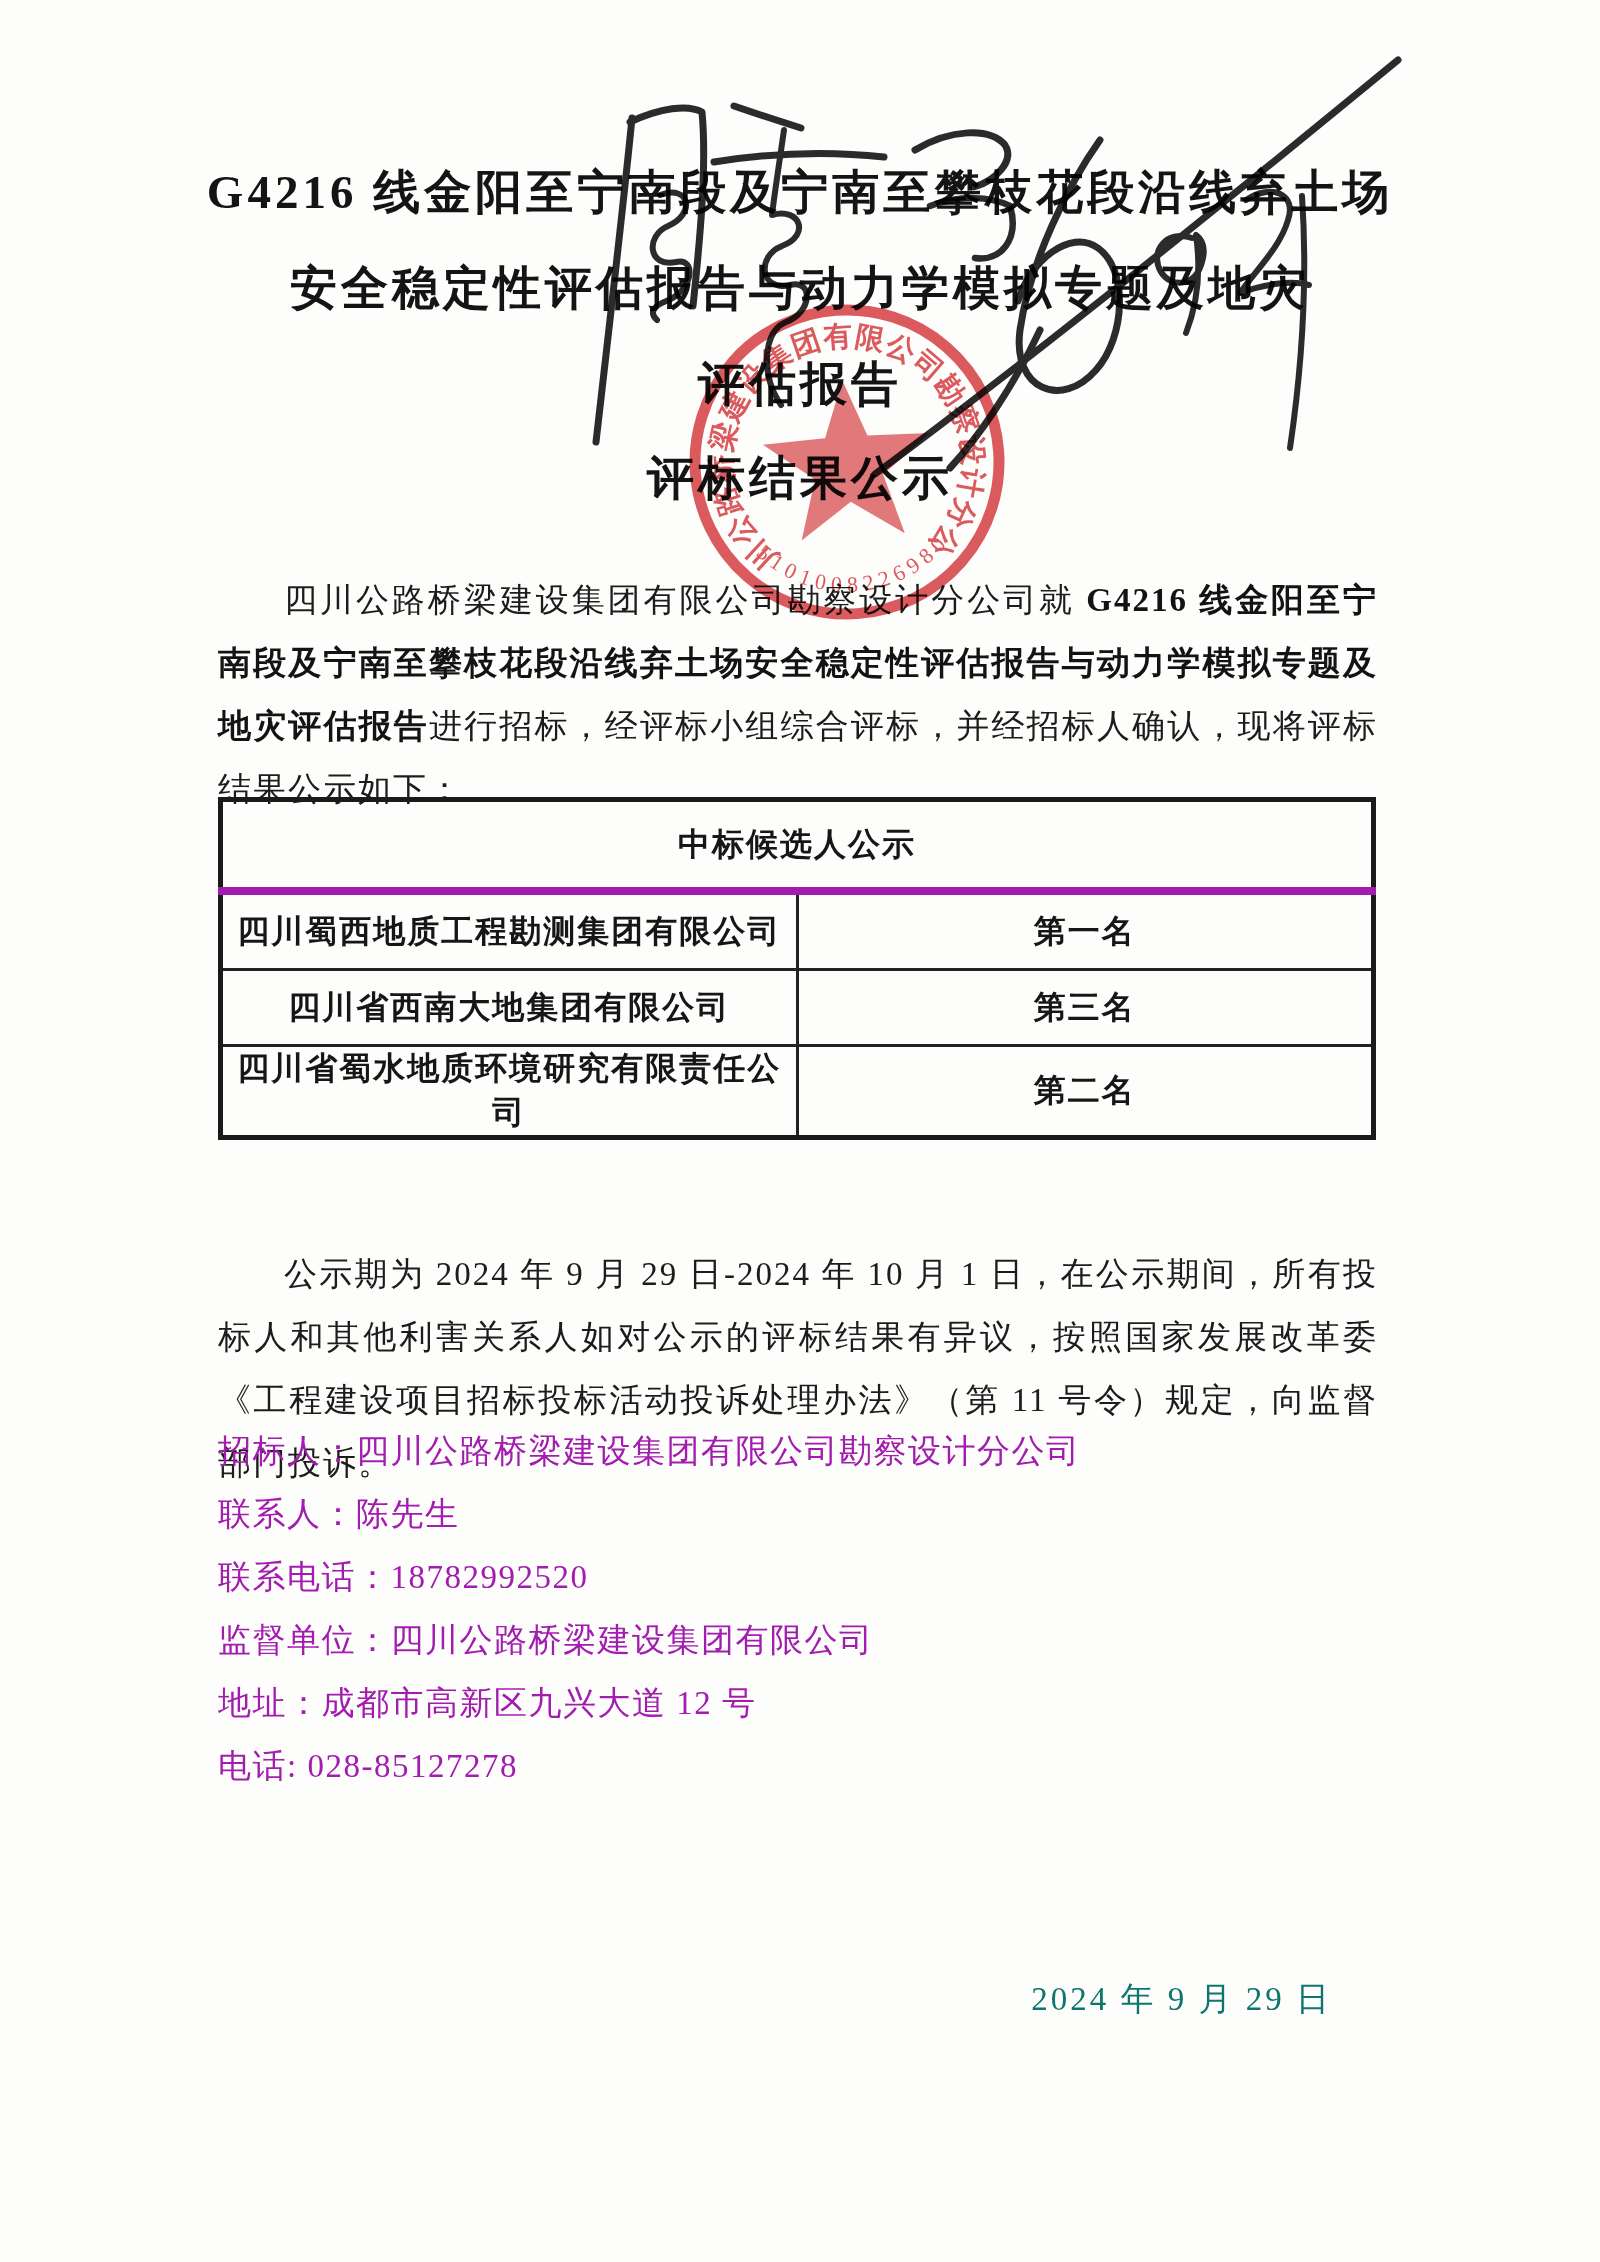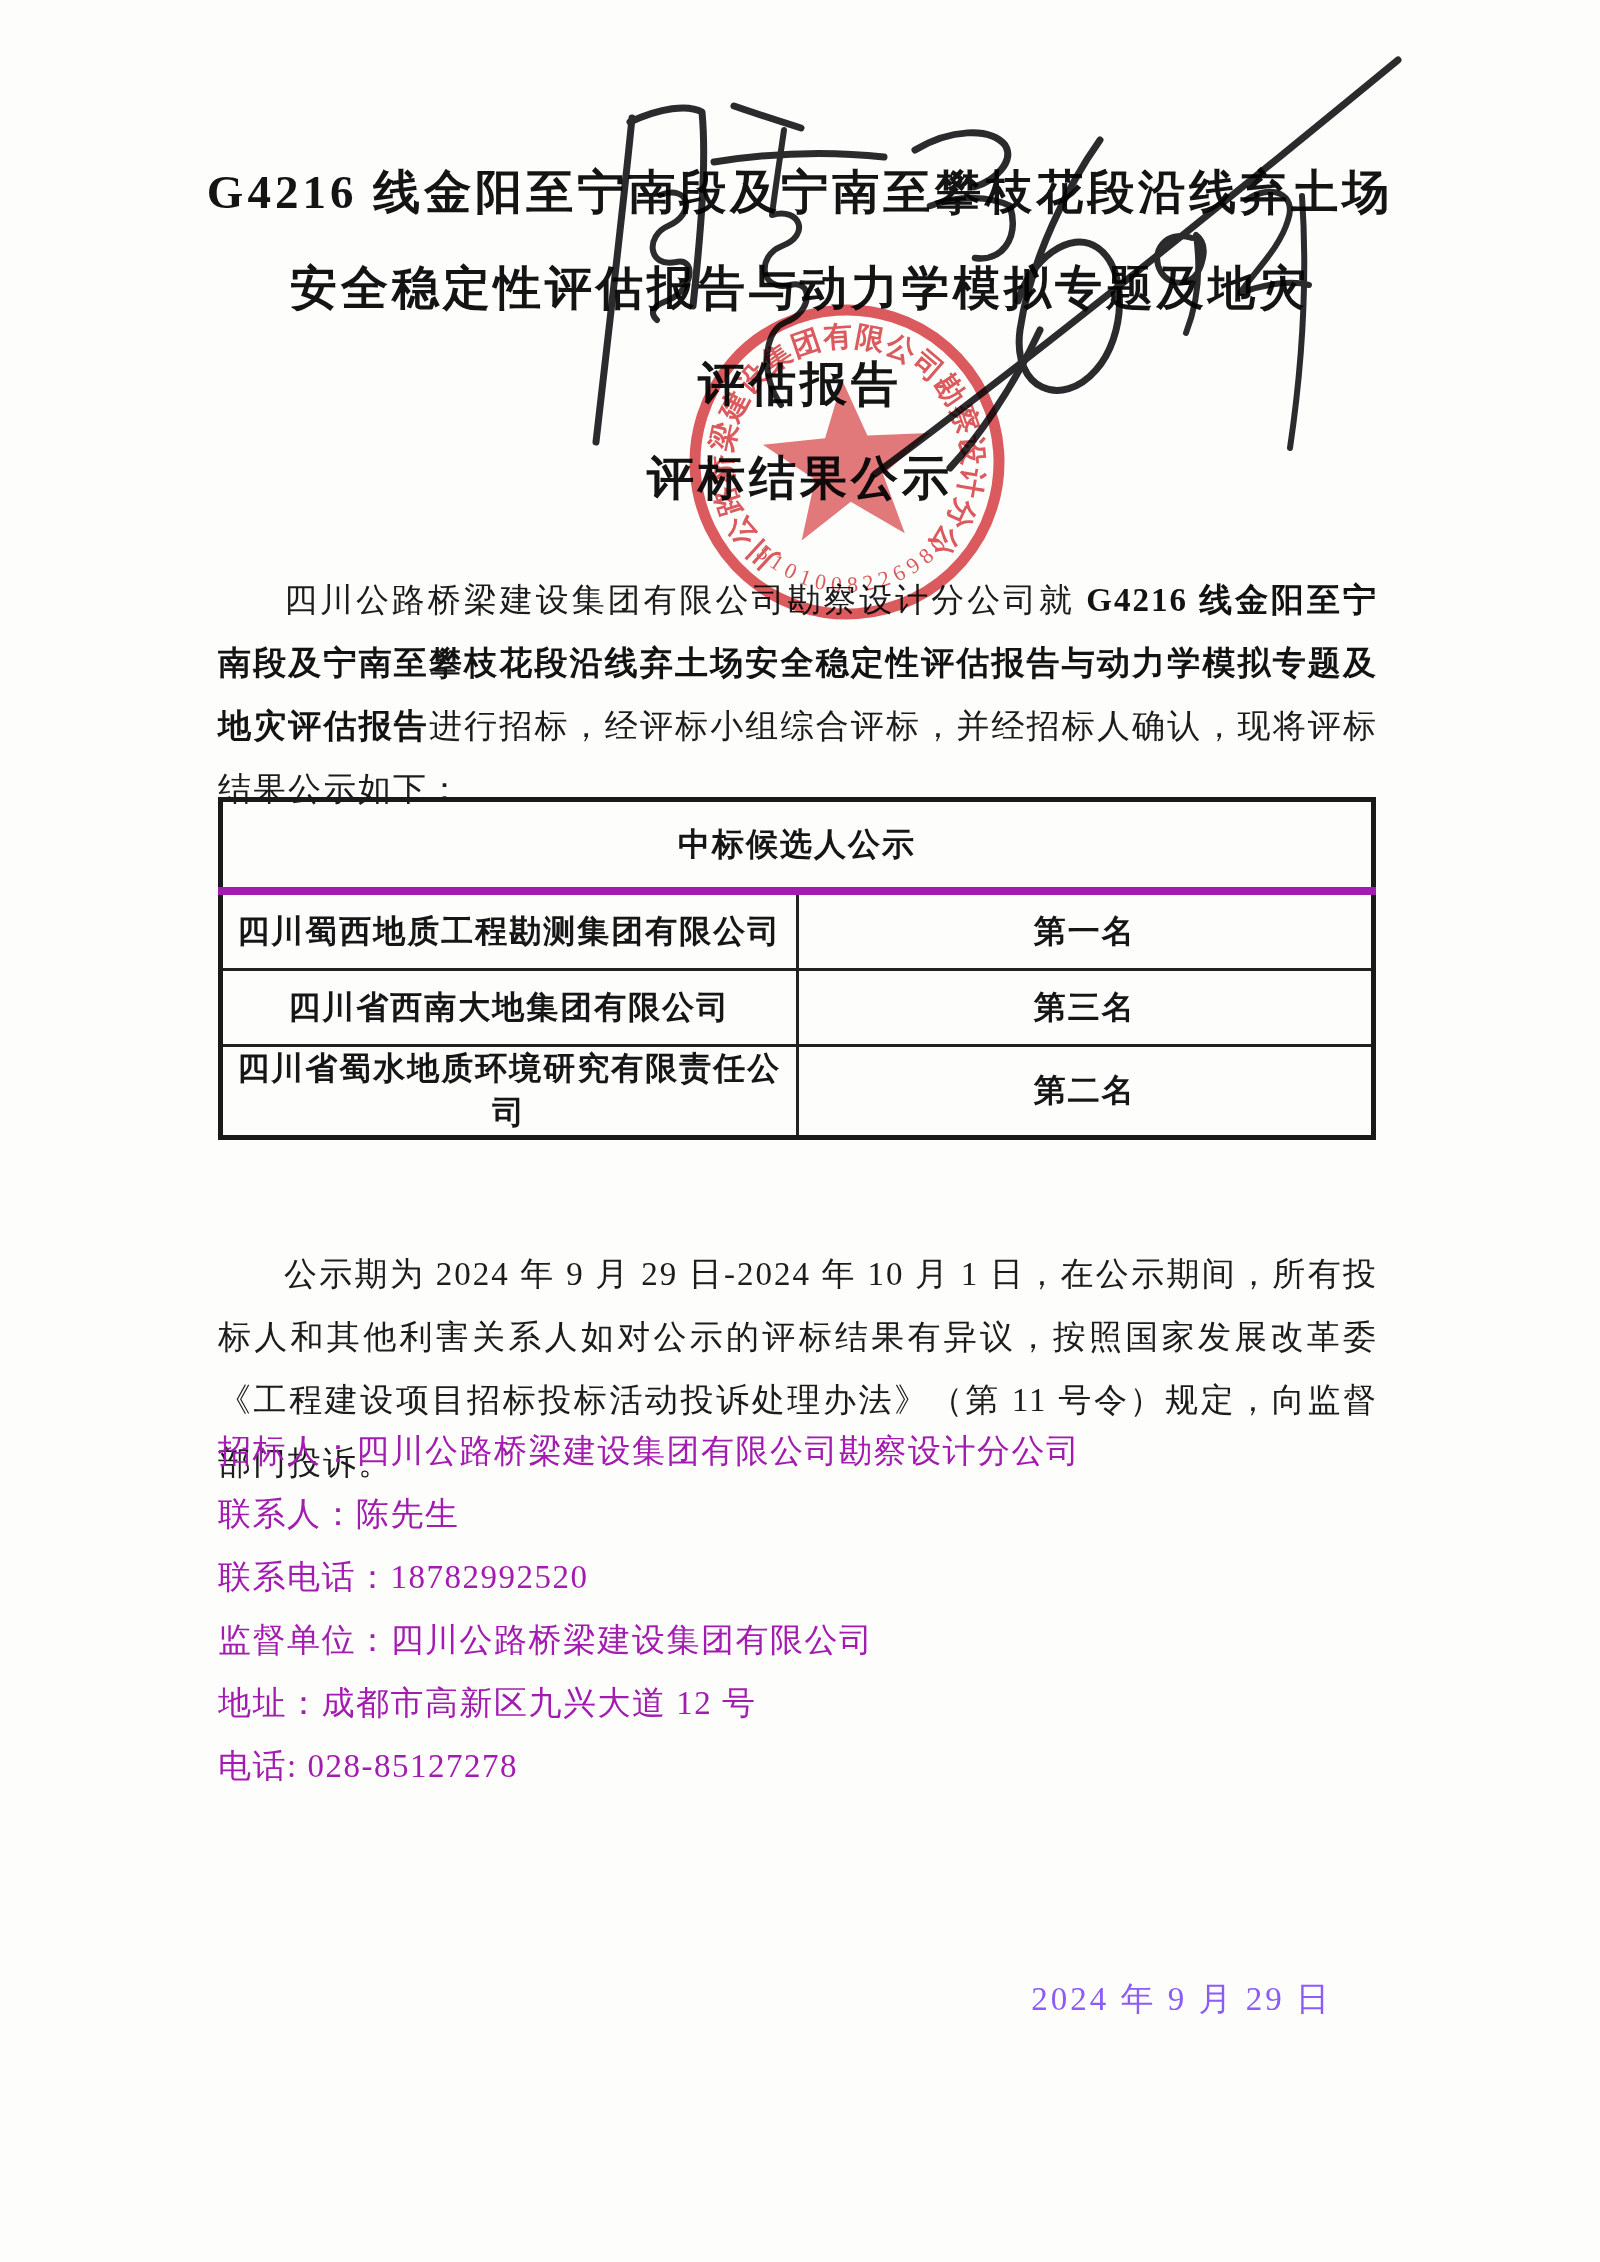--- a/index.html
+++ b/index.html
@@ -53,21 +53,21 @@
   .candidates{border:5px solid #1a1a1a;}
   .candidates .col-company{width:691px;border-right:3px solid #222;}
   .contacts{
     position:absolute;left:218px;top:1420px;
     font-size:33px;letter-spacing:1.5px;color:#a21caf;
   }
   .contact-line{height:63px;line-height:63px;white-space:nowrap;}
   .doc-date{
     position:absolute;top:1968px;right:268px;
     font-size:33px;line-height:63px;letter-spacing:3px;
-    color:#8b5cf6;white-space:nowrap;text-align:right;
+    color:#0f766e;white-space:nowrap;text-align:right;
   }
   .overlay{
     position:absolute;left:0;top:0;width:1600px;height:2262px;
     pointer-events:none;
   }
   .sig-svg{mix-blend-mode:multiply;opacity:.95;}
   .seal-svg{mix-blend-mode:multiply;opacity:.88;}
   .seal-ring{fill:none;stroke:var(--seal-color,#d84448);stroke-width:11px;}
   .seal-star{fill:var(--seal-color,#d84448);fill-opacity:.82;}
   .seal-text{

